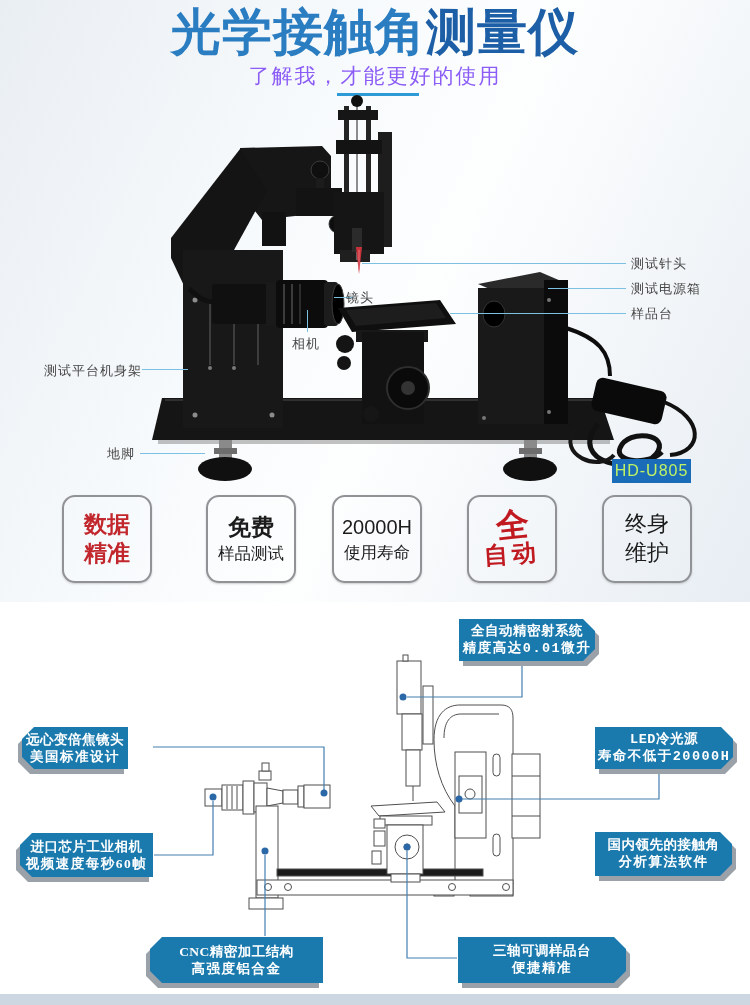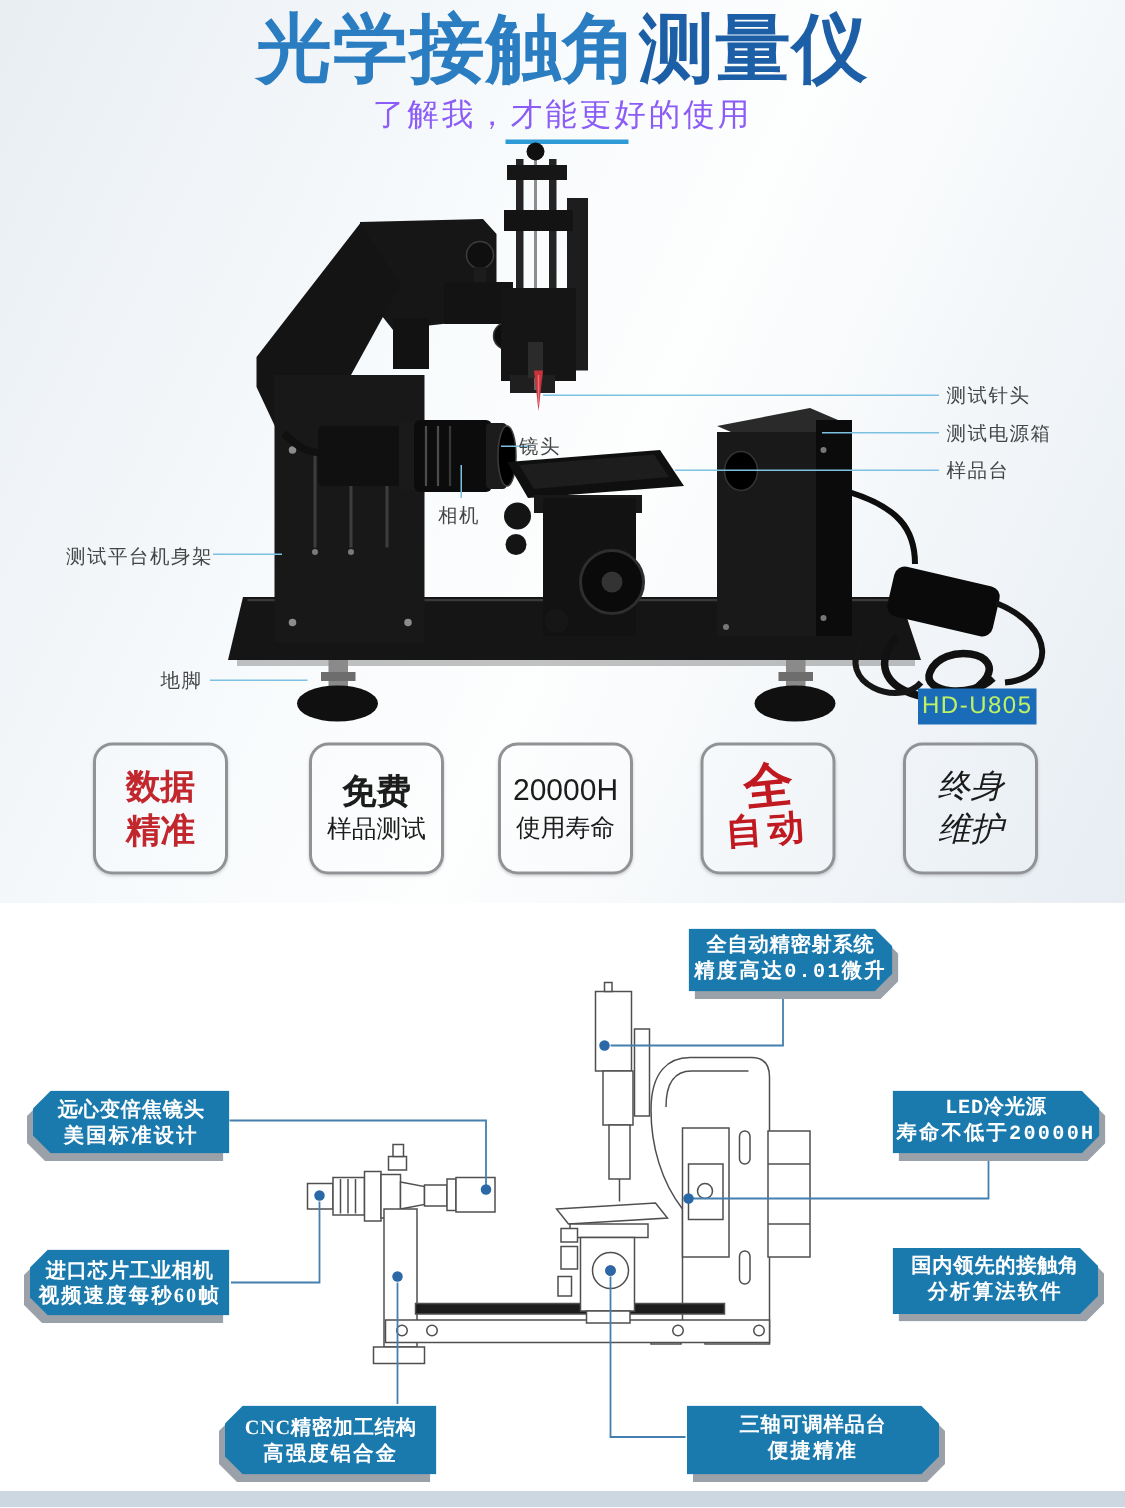--- a/index.html
+++ b/index.html
@@ -23,45 +23,45 @@
   .badge{position:absolute;left:612px;top:459px;width:79px;height:24px;background:#1a6cb8;
         color:#bef264;font-size:16px;display:flex;align-items:center;justify-content:center;letter-spacing:1px;}
   
   .fbox{position:absolute;top:495px;width:86px;height:84px;border:2px solid #909295;border-radius:13px;
         display:flex;flex-direction:column;align-items:center;justify-content:center;
         color:#1c1c1c;text-align:center;box-shadow:0 1px 2px rgba(120,120,120,.35);}
   .f1{left:62px;} .f2{left:206px;border-radius:13px;} .f3{left:332px;} .f4{left:467px;} .f5{left:602px;}
   .fl-b{font-size:23px;font-weight:700;line-height:1.25;}
   .fl-m{font-size:20px;font-weight:500;line-height:1.35;}
   .fl-s{font-size:16.5px;font-weight:500;line-height:1.4;}
-  .fl-t{font-size:22px;font-weight:500;line-height:1.3;font-style:italic;}
+  .fl-t{font-size:22px;font-weight:500;line-height:1.3;}
   .red{color:#c1272d;}
   .cal1{font-family:"Liberation Serif",serif;font-size:33px;font-weight:bold;color:#c01920;
         transform:rotate(-6deg);line-height:.95;}
   .cal2{font-family:"Liberation Serif",serif;font-size:24px;font-weight:bold;color:#c01920;
         transform:rotate(-4deg);letter-spacing:4px;line-height:1.1;}
   
   .diagram-svg{position:absolute;left:0;top:600px;}
   .co{position:absolute;font-family:"Liberation Serif",serif;font-weight:bold;}
   .co .sh{position:absolute;inset:0;background:#9aa1a8;}
   .co .fc{position:absolute;inset:0;background:#1b7aad;color:#fff;display:flex;flex-direction:column;
         justify-content:center;align-items:center;row-gap:3px;text-align:center;}
   .co .t1{font-size:13.5px;letter-spacing:.5px;line-height:1;}
   .co .t2{font-size:13.5px;letter-spacing:1.5px;line-height:1;}
   .co.L .sh,.co.L .fc{clip-path:polygon(12px 0,100% 0,100% 100%,12px 100%,0 calc(100% - 12px),0 12px);}
   .co.R .sh,.co.R .fc{clip-path:polygon(0 0,calc(100% - 12px) 0,100% 12px,100% calc(100% - 12px),calc(100% - 12px) 100%,0 100%);font-family:Liberation Mono, monospace;}
   .co.L .sh{transform:translate(-4px,5px);}
   .co.R .sh{transform:translate(4px,5px);}
   #co-a{left:150px;top:618px;width:141px;height:45px;}
   #co-b{left:459px;top:619px;width:136px;height:42px;}
-  #co-c{left:22px;top:727px;width:131px;height:42px;}
+  #co-c{left:22px;top:727px;width:106px;height:42px;}
   #co-d{left:595px;top:727px;width:138px;height:42px;}
   #co-e{left:20px;top:833px;width:133px;height:44px;}
   #co-f{left:595px;top:832px;width:137px;height:44px;}
-  #co-g{left:150px;top:937px;width:141px;height:46px;}
+  #co-g{left:150px;top:937px;width:141px;height:46px;padding-left:32px;}
   #co-h{left:458px;top:937px;width:139px;height:46px;padding-left:29px;}
   .bottom-bar{position:absolute;left:0;top:994px;width:750px;height:11px;background:#ccd7e1;}
 </style>
 </head>
 <body>
 
 <div class="page">
 
   <div class="top-section"></div>
 

